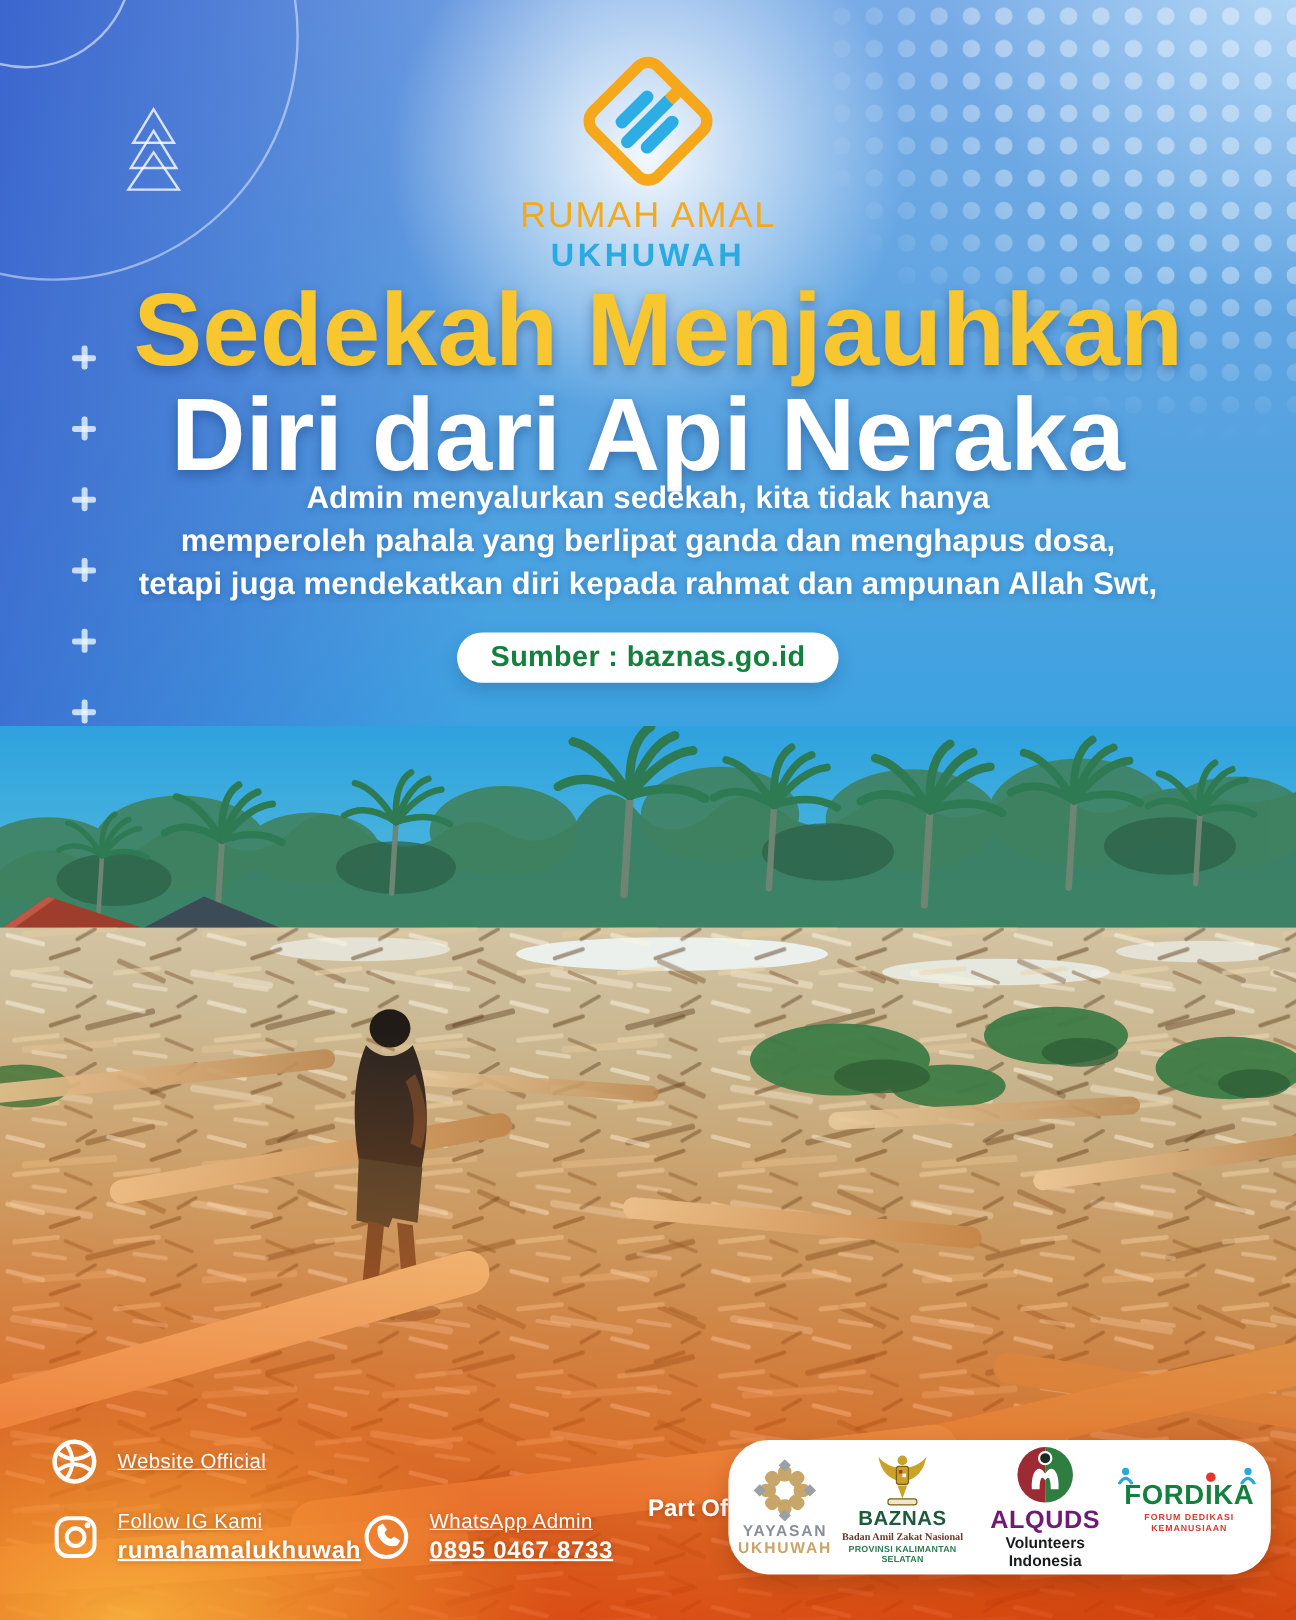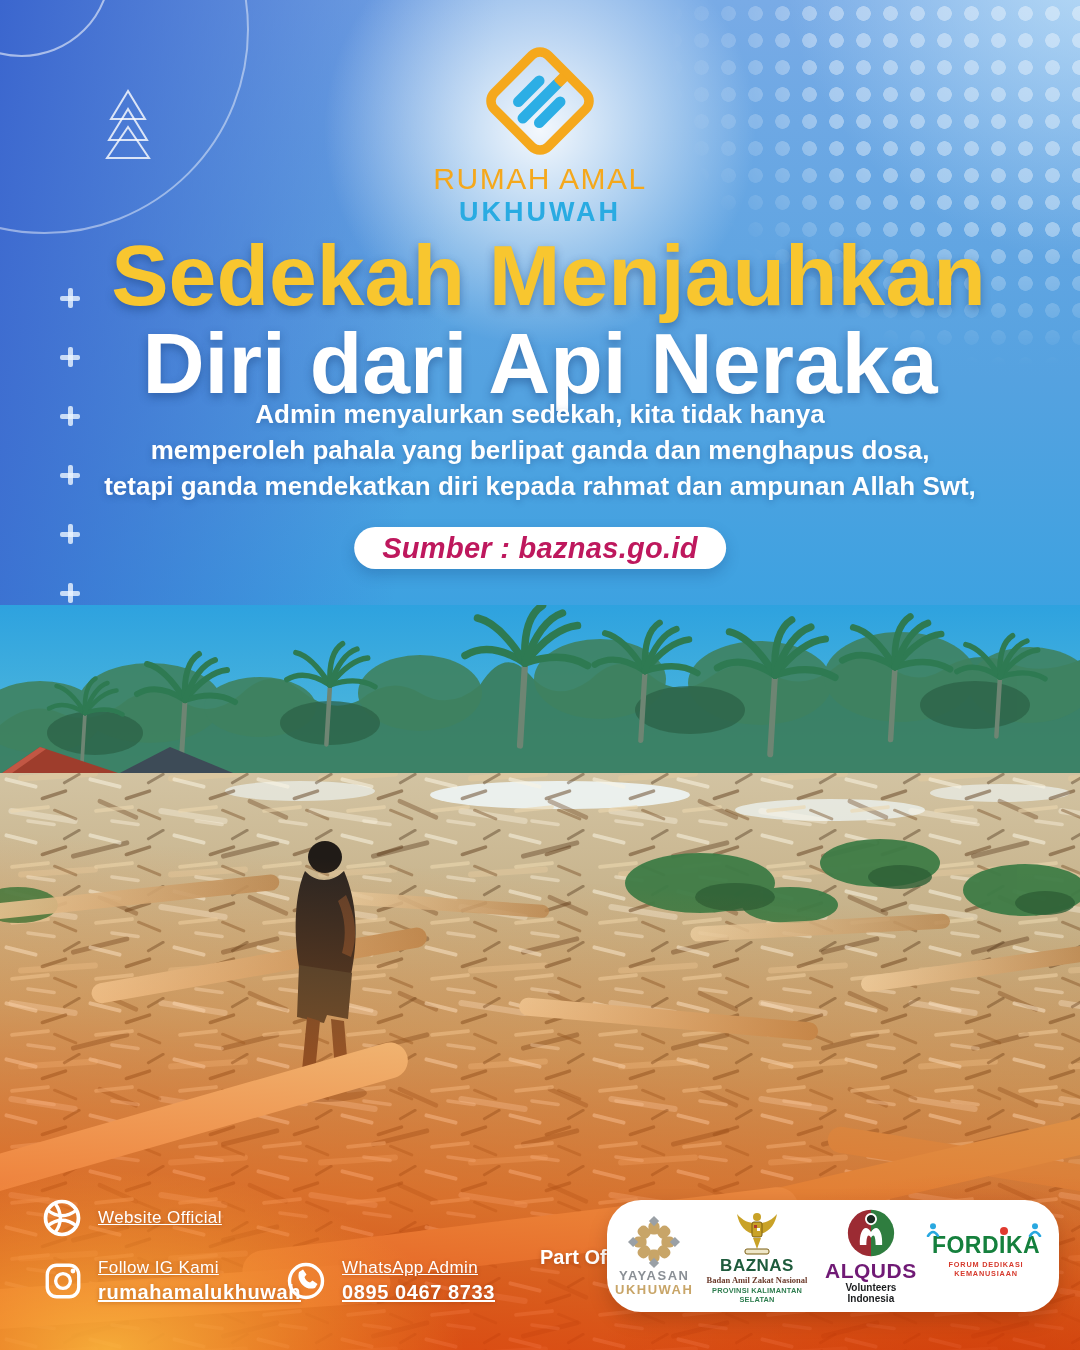--- a/index.html
+++ b/index.html
@@ -34,48 +34,48 @@
   .brand-line2{margin-top:1px; font-size:27px; font-weight:bold; letter-spacing:3px; color:#29ABE2;}
   
   .headline{position:absolute; left:0; right:0; top:232px; text-align:center; line-height:1.02; font-weight:bold;}
   .headline .h1{font-size:86px; color:#F8C62F; text-shadow:0 4px 10px rgba(20,60,120,.45);margin-left:17px;}
   .headline .h2{font-size:86px; color:#FFFFFF; text-shadow:0 4px 10px rgba(20,60,120,.45);}
   .bodytext{position:absolute; left:0; right:0; top:396px; text-align:center; color:#fff;
     font-size:26px; font-weight:bold; line-height:36px; text-shadow:0 2px 6px rgba(20,60,120,.35);}
   .pill{position:absolute; left:50%; transform:translateX(-50%); top:527px; height:42px;
     background:#fff; border-radius:21px; display:flex; align-items:center; padding:0 28px;
     box-shadow:0 6px 14px rgba(20,60,120,.25);}
-  .pill span{font-size:29px; font-weight:bold; color:#be185d; letter-spacing:.3px;font-style:italic;}
+  .pill span{font-size:24px; font-weight:bold; color:#15803d; letter-spacing:.3px;}
   
   .photo{position:absolute; left:0; top:605px; width:1080px; height:745px;}
   .overlay{position:absolute; left:0; top:605px; width:1080px; height:745px; pointer-events:none;
     background:
       radial-gradient(ellipse 55% 40% at 10% 100%, rgba(255,205,70,.75), rgba(255,205,70,0) 60%),
       radial-gradient(ellipse 60% 45% at 92% 104%, rgba(205,45,0,.55), rgba(205,45,0,0) 62%),
       linear-gradient(185deg, rgba(255,140,30,0) 38%, rgba(244,120,25,.28) 58%, rgba(240,95,15,.62) 78%, rgba(226,62,8,.88) 100%);}
   
   .contact{position:absolute; display:flex; gap:14px; align-items:center; color:#fff;}
   .contact .txt{display:flex; flex-direction:column;text-decoration:underline;}
   .contact .lbl{font-size:17px; letter-spacing:.4px; text-shadow:0 1px 4px rgba(120,40,0,.35);}
   .contact .val{font-size:20px; font-weight:bold; letter-spacing:.6px; margin-top:3px; text-shadow:0 1px 4px rgba(120,40,0,.35);}
   #c-web{left:40px; top:1196px;}
   #c-ig{left:42px; top:1258px;}
-  #c-wa{left:284px; top:1258px;}
+  #c-wa{left:300px; top:1258px;}
   .partof{position:absolute; left:540px; top:1246px; color:#fff; font-size:20px; font-weight:bold; text-shadow:0 1px 4px rgba(120,40,0,.35);}
   .card{position:absolute; left:607px; top:1200px; width:436px; height:112px; background:#fff;
     border-radius:34px; display:flex; align-items:center; justify-content:space-evenly; padding:0 8px;
     box-shadow:0 8px 18px rgba(90,30,0,.25);}
   .partner{display:flex; flex-direction:column; align-items:center; text-align:center;}
   .p-yys .l1{font-size:13px; font-weight:bold; letter-spacing:1.5px; color:#8A8F95; line-height:1.05; margin-top:1px;}
   .p-yys .l2{font-size:13px; font-weight:bold; letter-spacing:1.5px; color:#C8A568; line-height:1.05;}
   .p-bzn .t{font-size:17px; font-weight:bold; letter-spacing:.5px; color:#1E5B3C; line-height:1; margin-top:2px;}
   .p-bzn .s1{font-family:"Liberation Serif", serif; font-size:8.5px; font-weight:bold; color:#6B3A2A; margin-top:1px;}
   .p-bzn .s2{font-size:7.4px; font-weight:bold; color:#2E7D4F; letter-spacing:.2px; margin-top:1px;}
   .p-alq .t{font-size:21px; font-weight:bold; letter-spacing:.5px; color:#701a75; line-height:1; margin-top:2px;}
-  .p-alq .s{font-size:10px; font-weight:bold; color:#191B1D; margin-top:1px;}
+  .p-alq .s{font-size:13px; font-weight:bold; color:#191B1D; margin-top:1px;}
   .p-frd{width:130px; position:relative;}
   .p-frd .t{position:relative; font-size:23px; font-weight:bold; letter-spacing:.5px; color:#15803d; line-height:1;}
   .p-frd .dot{position:absolute; left:63%; top:-7px; width:8px; height:8px; border-radius:50%; background:#E03A2F;}
   .p-frd .fig{position:absolute; top:-11px;}
   .p-frd .fig.fa{left:-6px;} .p-frd .fig.fb{right:-2px;}
   .p-frd .s{font-size:7.3px; font-weight:bold; color:#D6392C; letter-spacing:.8px; margin-top:3px;}
 </style>
 </head>
 <body>
 
@@ -119,21 +119,21 @@
   </div>
 
   <div class="headline">
     <div class="h1">Sedekah Menjauhkan</div>
     <div class="h2">Diri dari Api Neraka</div>
   </div>
 
   <div class="bodytext">
     <div>Admin menyalurkan sedekah, kita tidak hanya</div>
     <div>memperoleh pahala yang berlipat ganda dan menghapus dosa,</div>
-    <div>tetapi ganda mendekatkan diri kepada rahmat dan ampunan Allah Swt,</div>
+    <div>tetapi juga mendekatkan diri kepada rahmat dan ampunan Allah Swt,</div>
   </div>
 
   <div class="pill">
     <span>Sumber : baznas.go.id</span>
   </div>
 
   <svg class="photo" viewBox="0 0 1080 745">
     <defs>
       <linearGradient id="skyG" x1="0" y1="0" x2="0" y2="1">
         <stop offset="0" stop-color="#2EA2DF"></stop>

